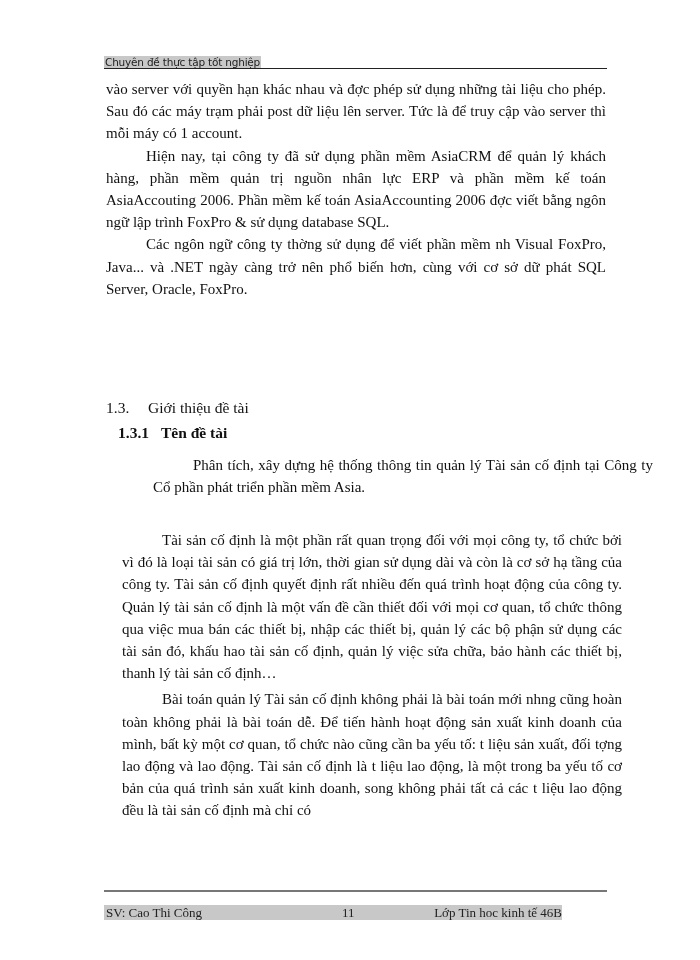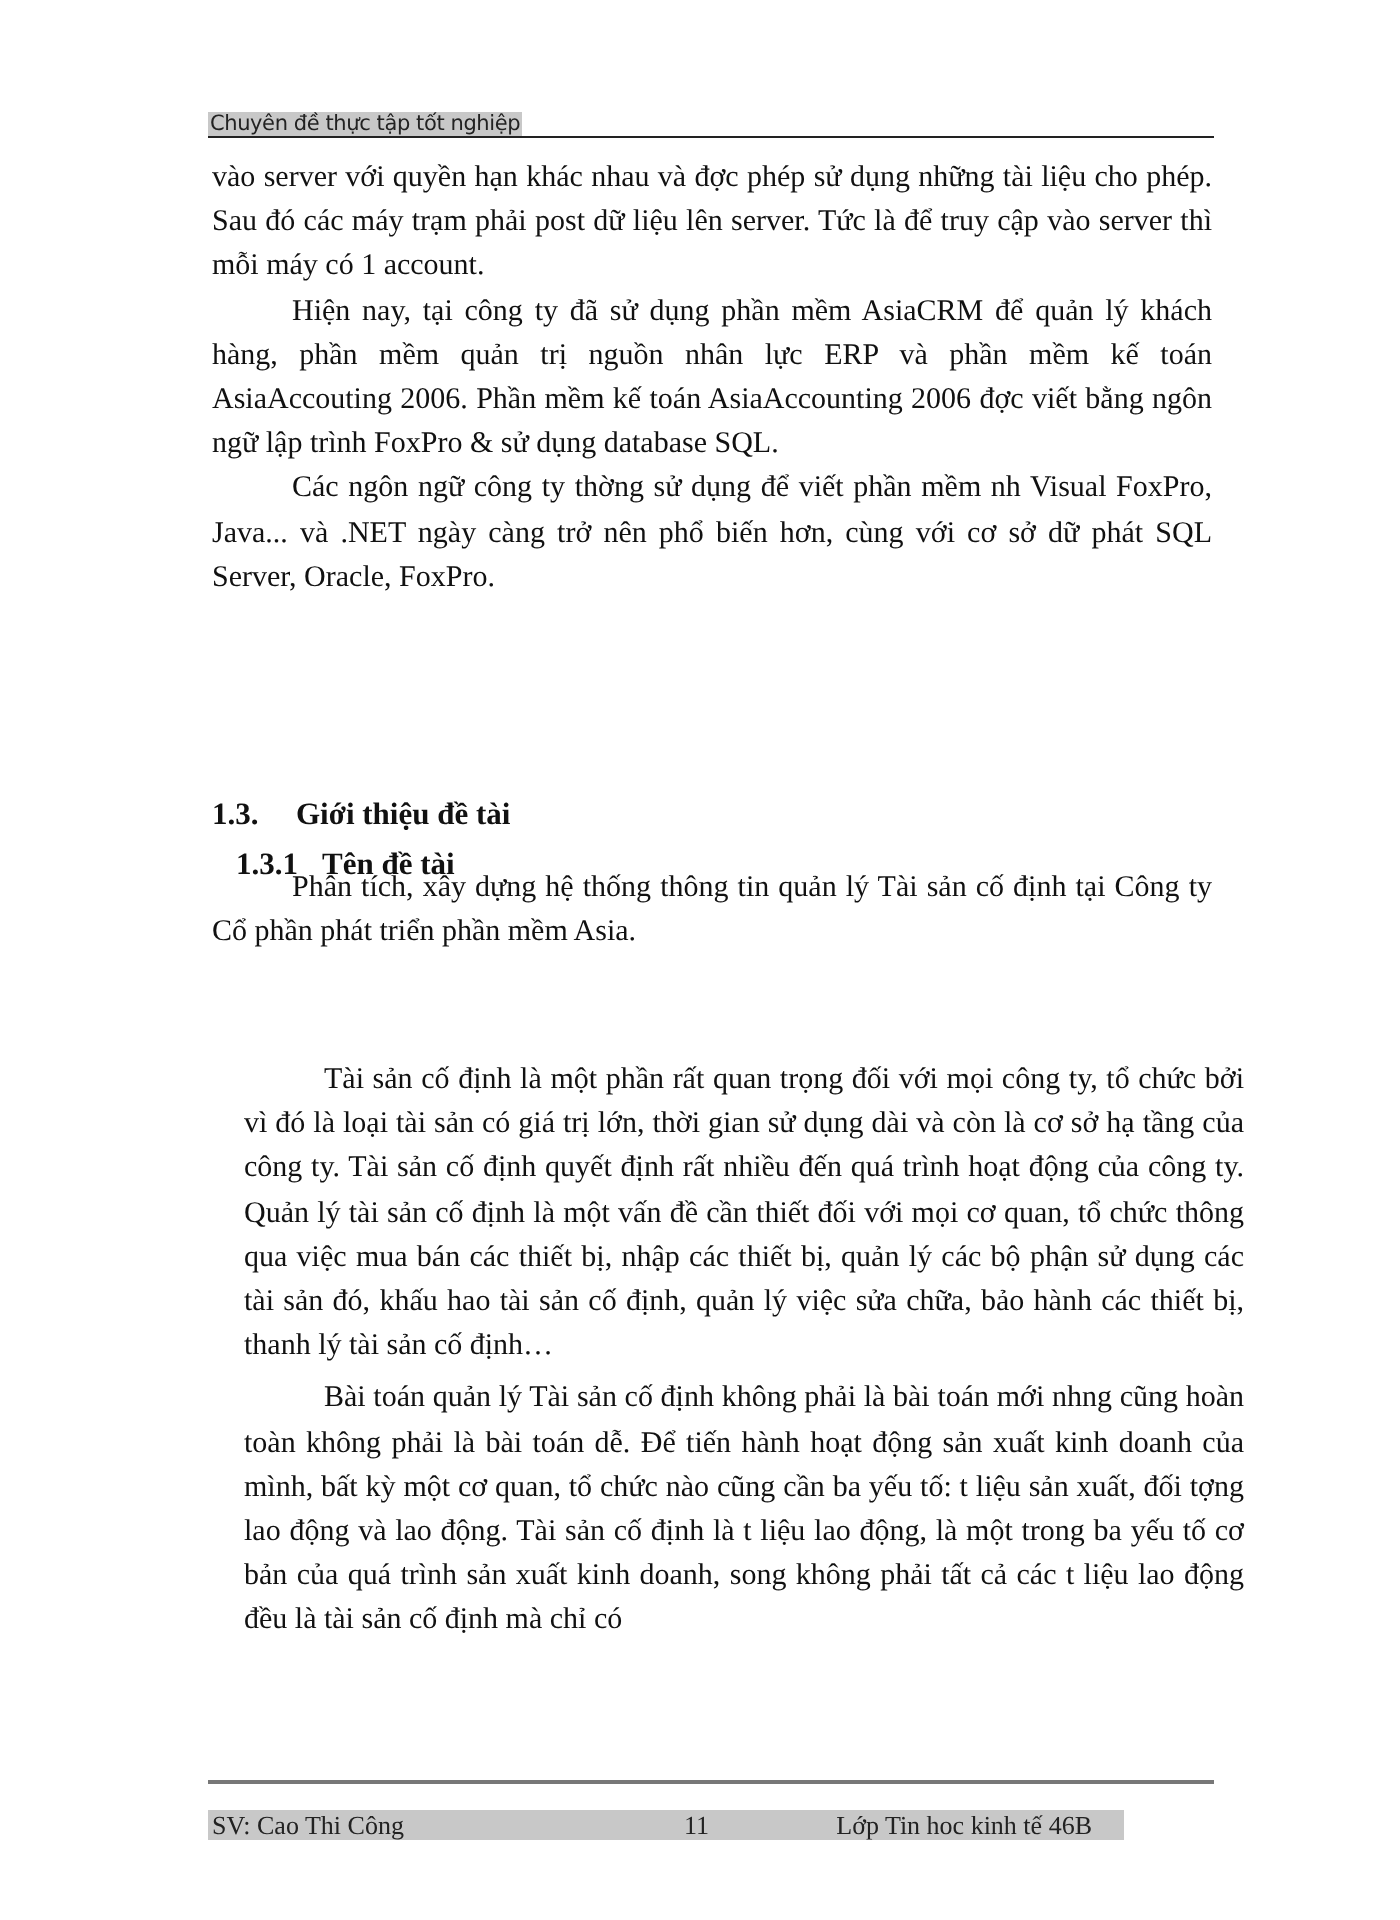--- a/index.html
+++ b/index.html
@@ -47,21 +47,21 @@
   }
   .body-text p {
     margin: 0;
   }
   .indent {
     text-indent: 40px;
   }
   .h2 {
     position: absolute;
     left: 106px;
-    font-weight: bold;
+    font-weight: normal;
     font-size: 15.5px;
     line-height: 20px;
   }
   .h2 .num {
     display: inline-block;
     width: 42px;
   }
   .h3 {
     position: absolute;
     left: 118px;
@@ -87,21 +87,21 @@
     top: 905px;
     width: 458px;
     height: 15px;
     background: #c8c8c8;
     font-size: 13px;
     line-height: 15px;
     color: #222;
   }
   .footer .left { position: absolute; left: 2px; top: 0; }
   .footer .center { position: absolute; left: 238px; top: 0; }
-  .footer .right { position: absolute; right: 16px; top: 0; white-space: nowrap; }
+  .footer .right { position: absolute; right: 0; top: 0; white-space: nowrap; }
 </style>
 </head>
 <body>
 
 <div class="page">
 
   <div class="running-header">
     <span>Chuyên đề thực tập tốt nghiệp</span>
   </div>
 
@@ -112,21 +112,21 @@
   </div>
 
   <div class="h2" style="top:398px;">
     <span class="num">1.3.</span><span>Giới thiệu đề tài</span>
   </div>
 
   <div class="h3" style="top:423px;">
     <span class="num">1.3.1</span><span>Tên đề tài</span>
   </div>
 
-  <div class="body-text" style="top:433px;">
+  <div class="body-text" style="top:454px;margin-left:47px;">
     <p class="indent">Phân tích, xây dựng hệ thống thông tin quản lý Tài sản cố định tại Công ty Cổ phần phát triển phần mềm Asia.</p>
   </div>
 
 
   <div class="body-text" style="top:529px;margin-left:16px;">
     <p class="indent">Tài sản cố định là một phần rất quan trọng đối với mọi công ty, tổ chức bởi vì đó là loại tài sản có giá trị lớn, thời gian sử dụng dài và còn là cơ sở hạ tầng của công ty. Tài sản cố định quyết định rất nhiều đến quá trình hoạt động của công ty. Quản lý tài sản cố định là một vấn đề cần thiết đối với mọi cơ quan, tổ chức thông qua việc mua bán các thiết bị, nhập các thiết bị, quản lý các bộ phận sử dụng các tài sản đó, khấu hao tài sản cố định, quản lý việc sửa chữa, bảo hành các thiết bị, thanh lý tài sản cố định…</p>
     <p class="indent" style="margin-top:4px;">Bài toán quản lý Tài sản cố định không phải là bài toán mới nhng cũng hoàn toàn không phải là bài toán dễ. Để tiến hành hoạt động sản xuất kinh doanh của mình, bất kỳ một cơ quan, tổ chức nào cũng cần ba yếu tố: t   liệu sản xuất, đối tợng   lao động và lao động. Tài sản cố định là t   liệu lao động, là một trong ba yếu tố cơ bản của quá trình sản xuất kinh doanh, song không phải tất cả các t   liệu lao động đều là tài sản cố định mà chỉ có</p>
   </div>
 
   <div class="footer-rule"></div>

